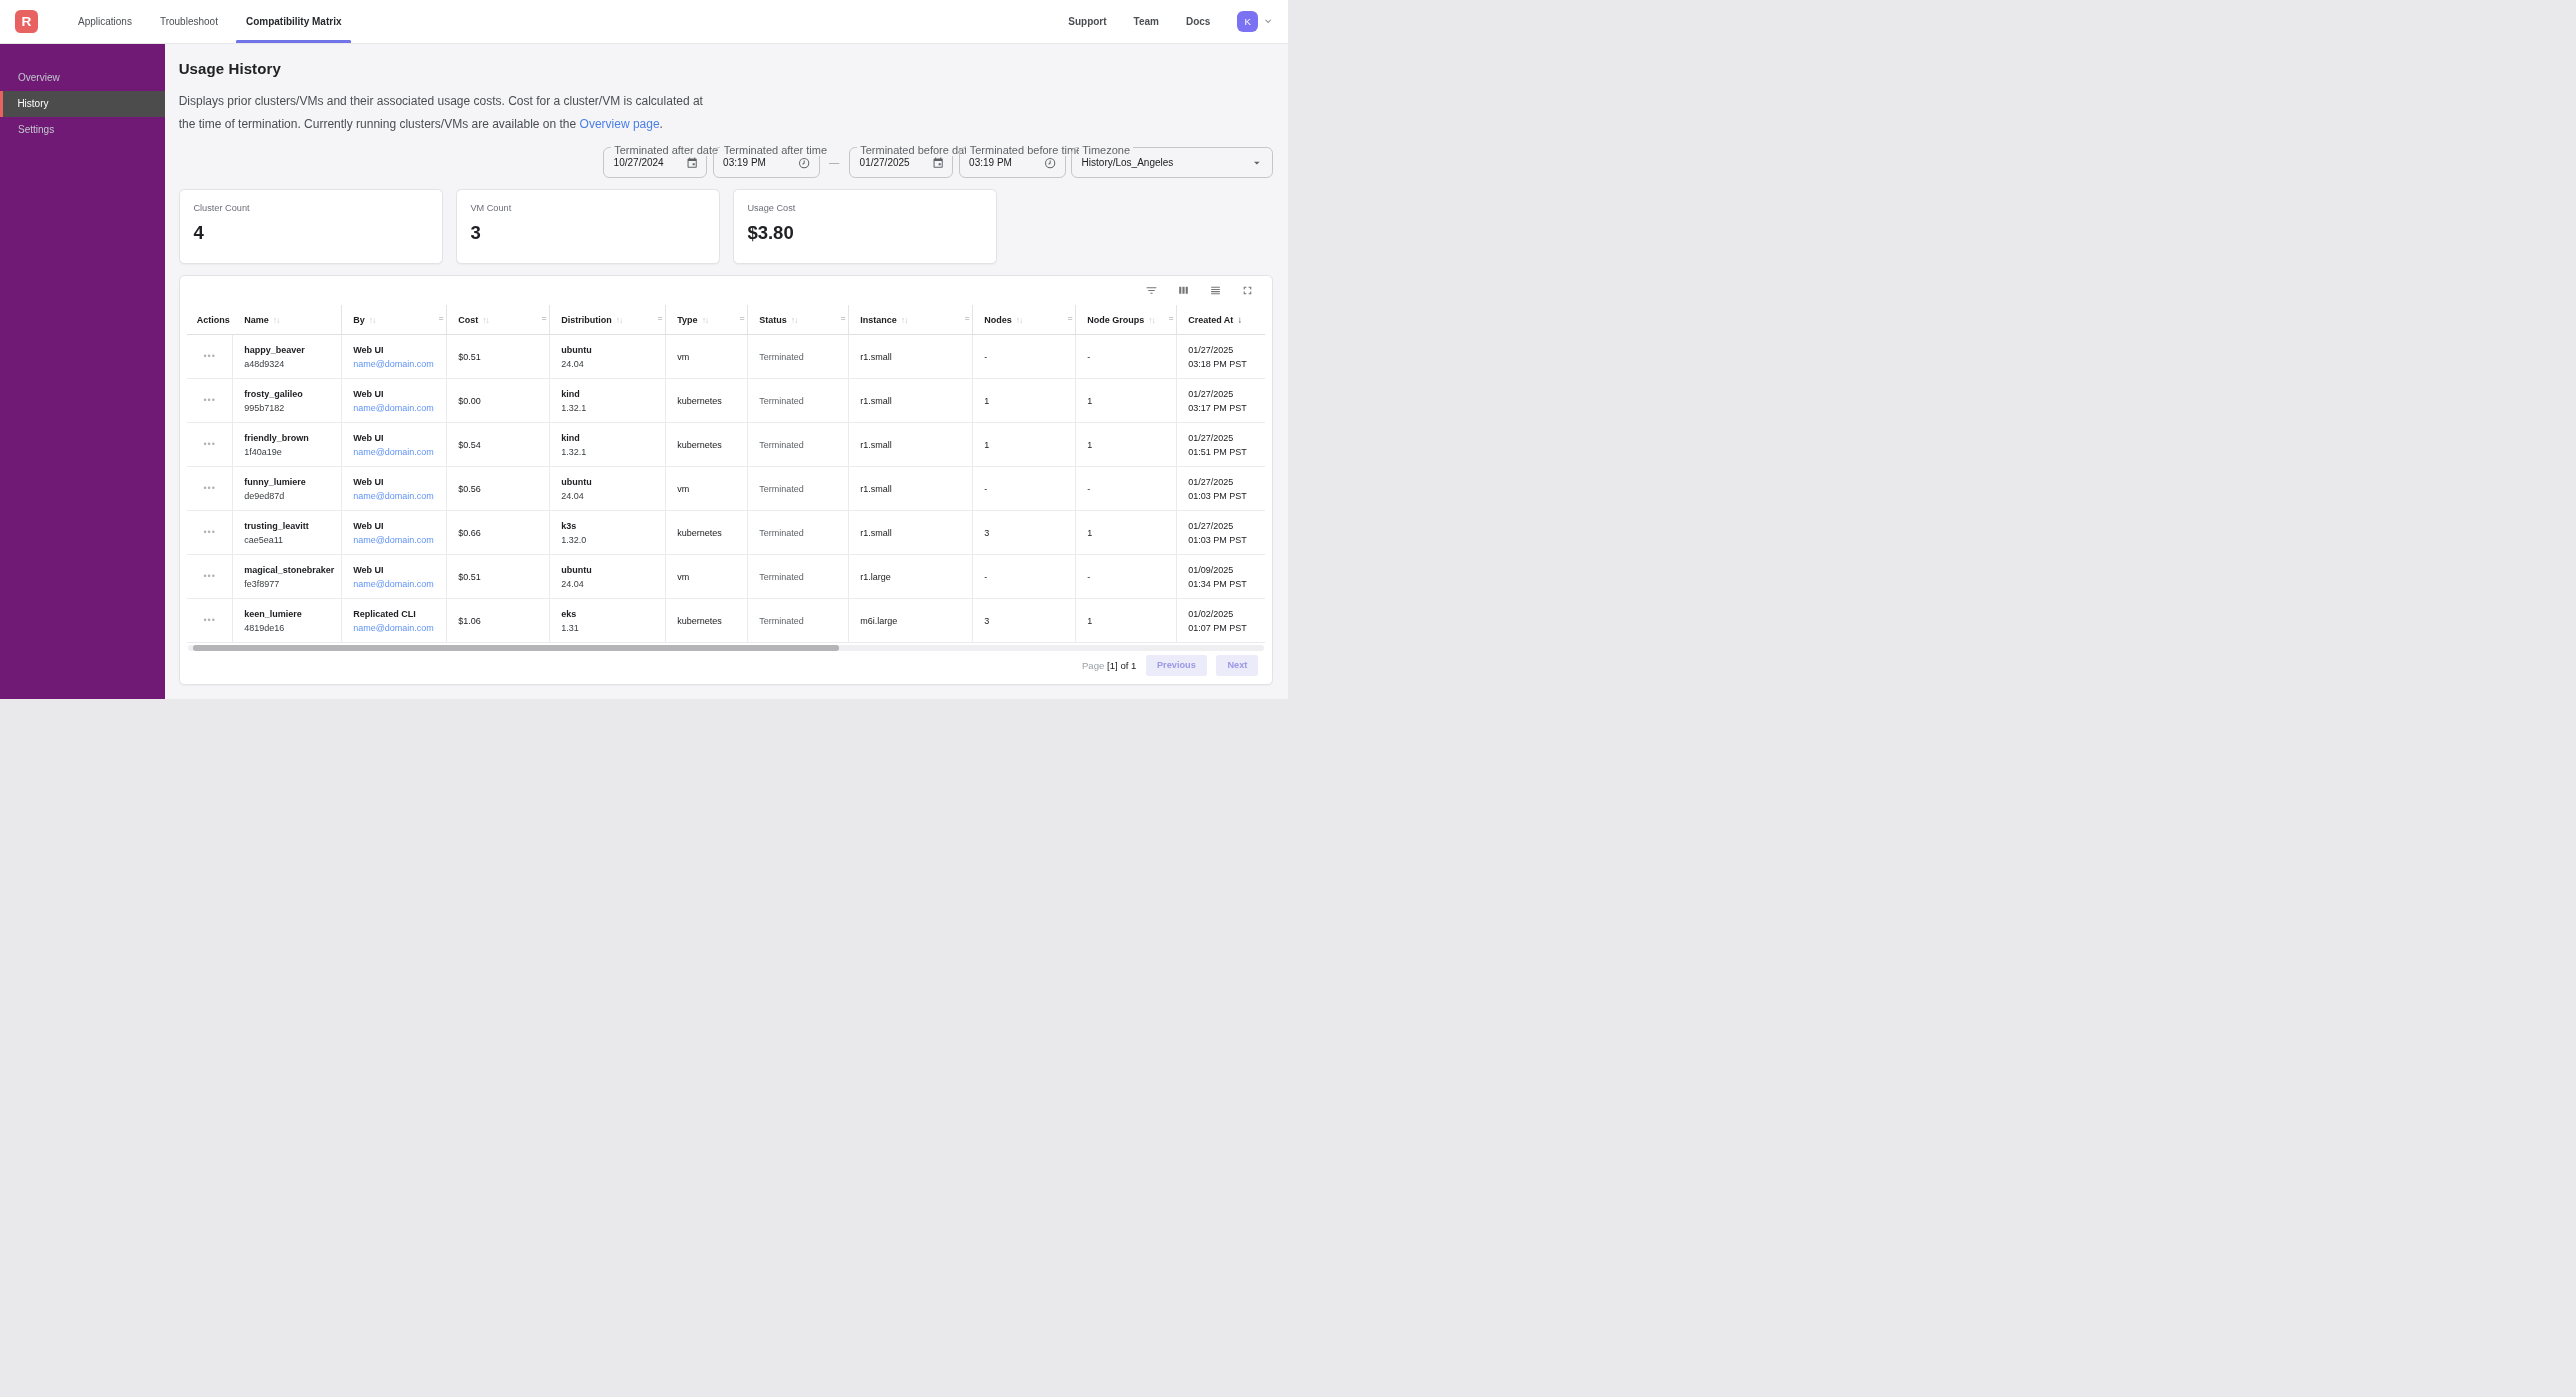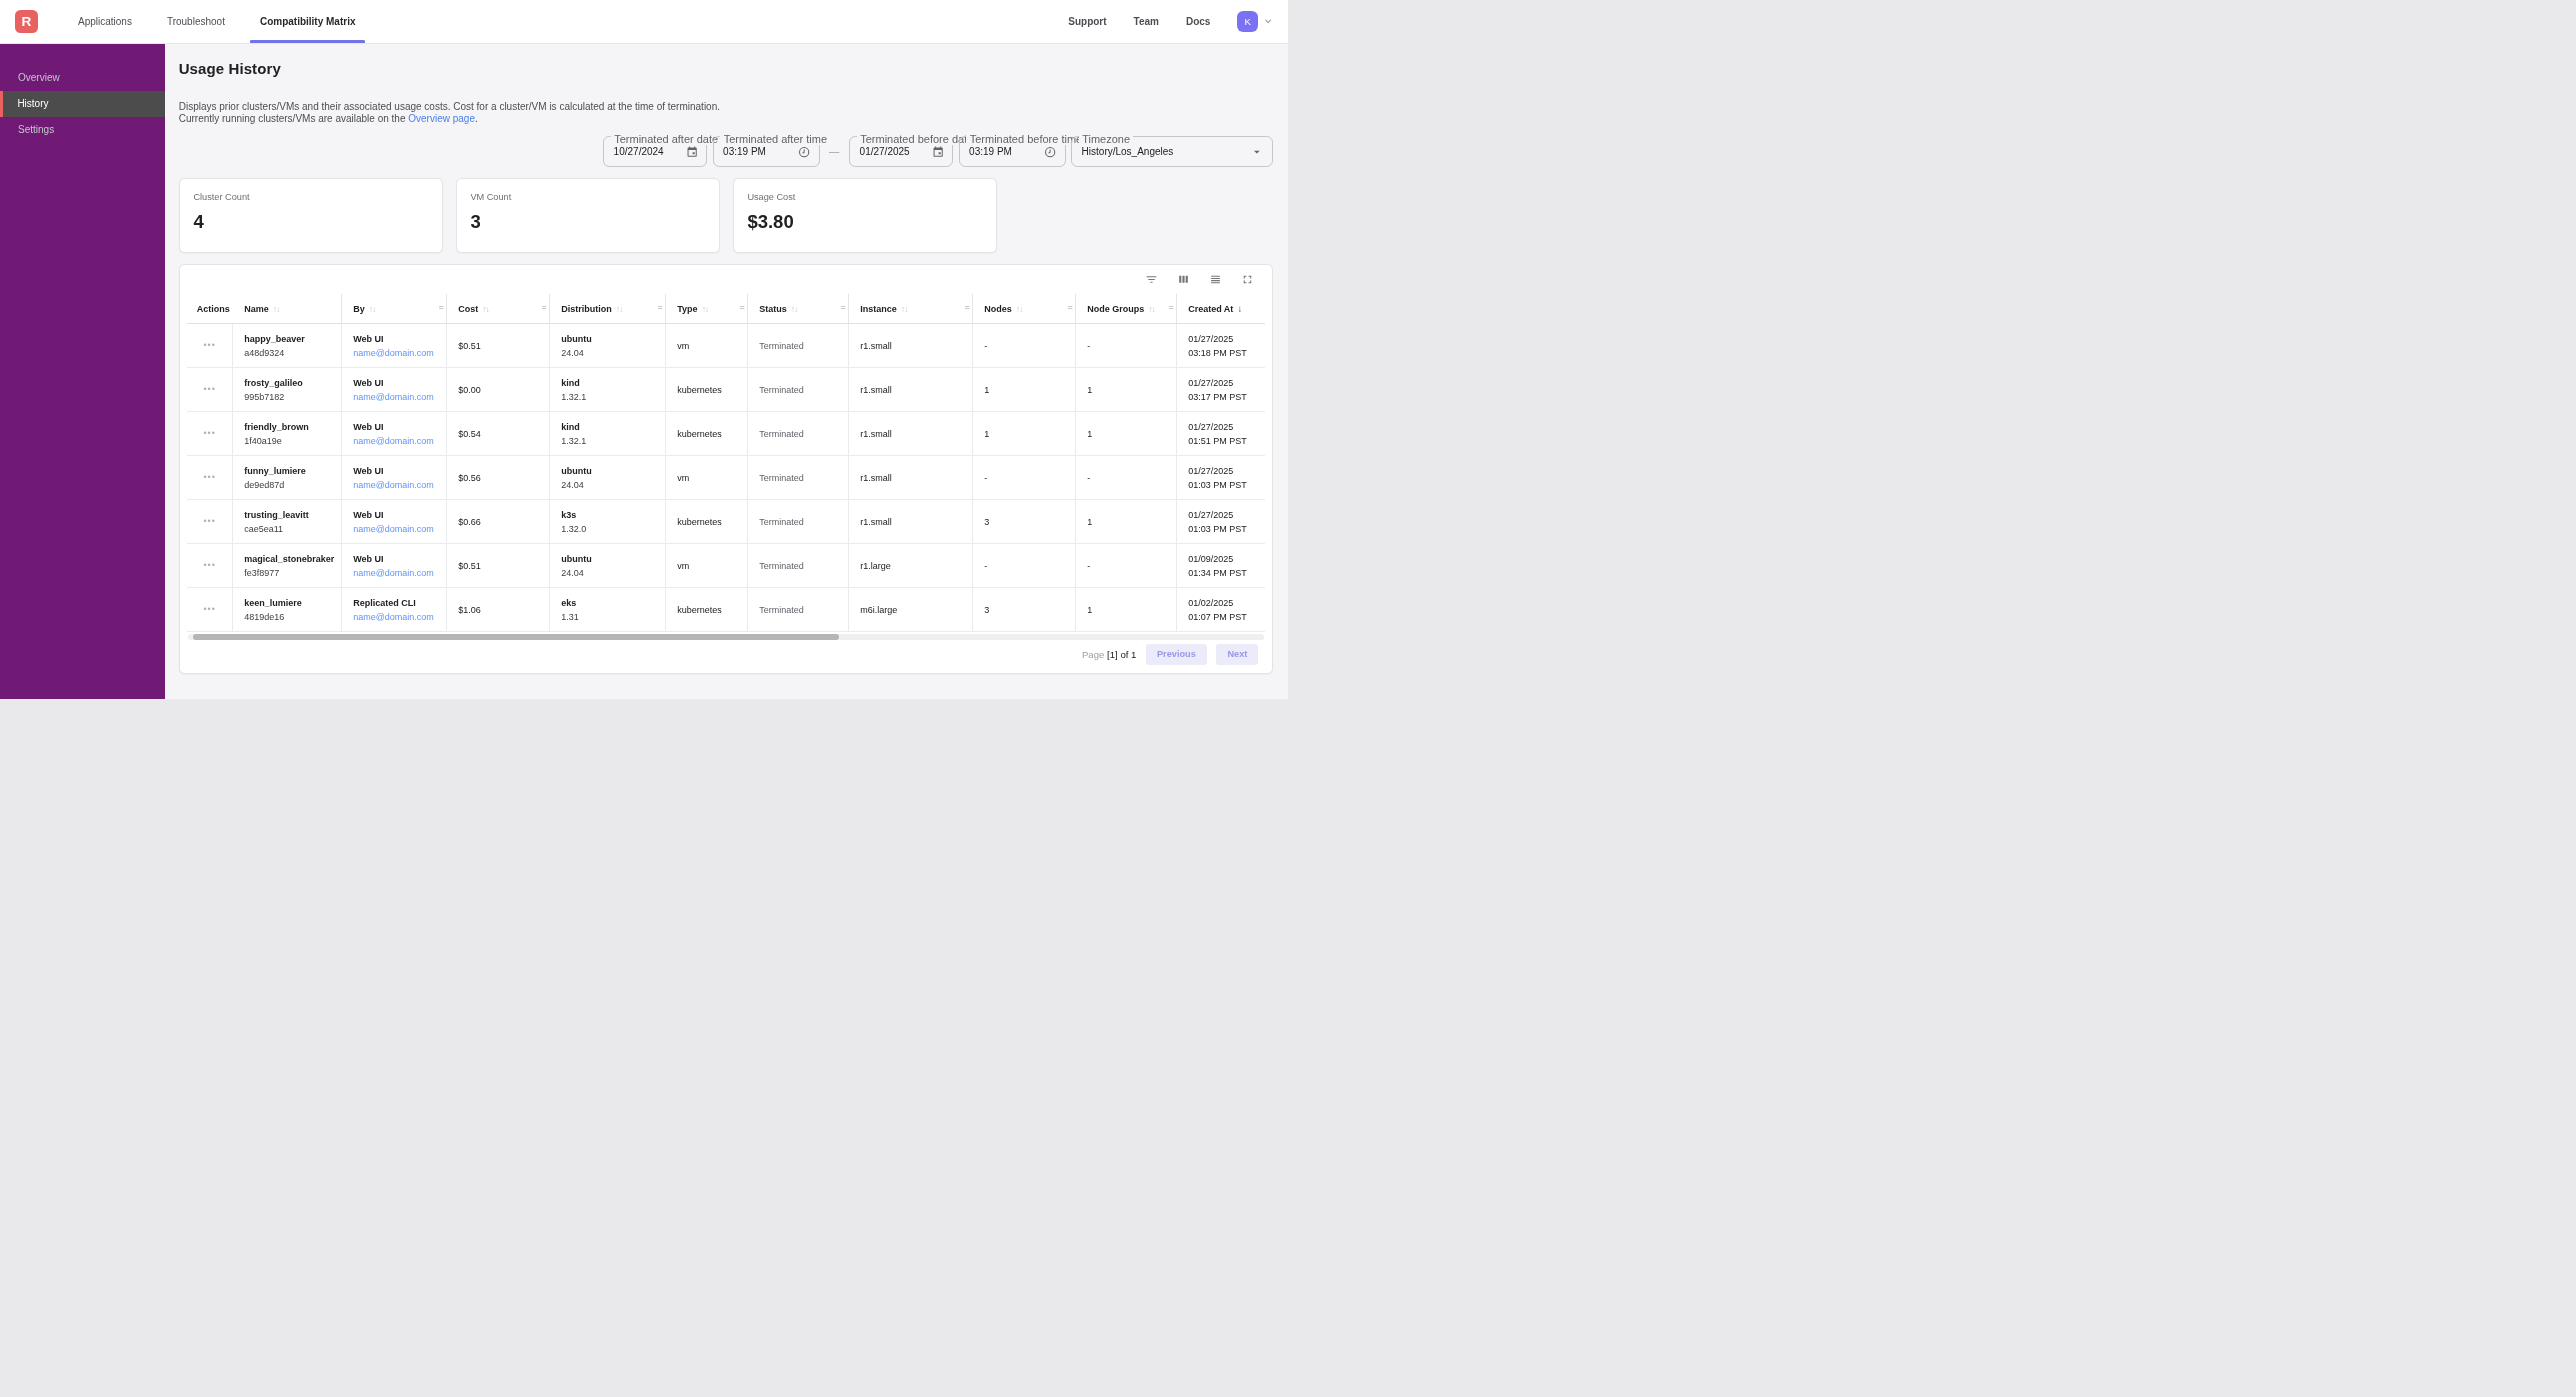--- a/index.html
+++ b/index.html
@@ -5,42 +5,42 @@
   * { margin:0; padding:0; box-sizing:border-box; }
   html,body { background:#e9e9ec; }
   body { font-family:"Liberation Sans", sans-serif; color:#202124; }
   .page { width:1288px; height:699px; background:#f5f5f7; position:relative; overflow:hidden; }
 
   
   .topnav { height:44px; background:#ffffff; display:flex; align-items:stretch; border-bottom:0.7px solid #e8e8ea; }
   .logo { width:23px; height:23px; border-radius:5.5px; background:var(--brand-red,#e96262); color:#fff;
           font-weight:700; font-size:13.7px; display:flex; align-items:center; justify-content:center;
           align-self:center; margin-left:15px; }
-  .nav-left { display:flex; align-items:stretch; margin-left:29px; gap:13px; }
+  .nav-left { display:flex; align-items:stretch; margin-left:29px; gap:6px; }
   .nav-tab { position:relative; display:flex; align-items:center; padding:0 11px; font-size:10px; color:#4b4f54; cursor:pointer; }
   .nav-tab.active { font-weight:700; color:#26282b; }
   .nav-tab.active .tab-underline { position:absolute; left:1.4px; right:1.4px; bottom:0; height:2.7px;
           background:var(--accent-indigo,#7174e8); border-radius:1.4px 1.4px 0 0; }
   .nav-right { margin-left:auto; display:flex; align-items:center; gap:27px; padding-right:13.7px; }
   .nav-link { font-size:10px; color:#4b4f54; cursor:pointer;font-weight:bold; }
   .avatar-wrap { display:flex; align-items:center; gap:4.1px; cursor:pointer; }
   .avatar { width:20.5px; height:20.5px; border-radius:6.2px; background:var(--avatar-purple,#7a72f2); color:#fff;
             font-size:9.6px; font-weight:500; display:flex; align-items:center; justify-content:center; }
   .chev { width:12.3px; height:12.3px; color:#8a8f94; }
 
   
   .shell { display:flex; height:655px; }
   .sidebar { width:165px; background:#701a75; flex:none; padding-top:20.5px; }
   .side-item { height:26px; display:flex; align-items:center; padding-left:18px; font-size:10px;
                color:#c2c8cd; cursor:pointer; }
   .side-item.active { background:#4c4c4c; color:#ffffff; border-left:3.4px solid var(--brand-red,#e96262); padding-left:14.4px; }
 
   .content { flex:1; padding:16.4px 15px 0 13.7px; overflow:hidden; }
   .page-title { font-size:15px; font-weight:700; color:#202124; letter-spacing:0.1px; }
-  .desc { margin-top:24px; font-size:10px; line-height:12px; color:#4a4e53; max-width:544px; }
+  .desc { margin-top:13px; font-size:12px; line-height:23px; color:#4a4e53; max-width:544px; }
   .desc a { color:var(--link-blue,#4a7fe8); text-decoration:none; cursor:pointer; }
 
   
   .filters { display:flex; align-items:center; justify-content:flex-end; gap:5.5px; margin-top:11px; }
   .mui-field { position:relative; height:31px; border:0.7px solid #c6c6c9; border-radius:6.2px; background:transparent;
                display:flex; align-items:center; padding:0 8.2px 0 9.6px; cursor:pointer; }
   .mui-field .flabel { position:absolute; top:-4.8px; left:6.8px; font-size:11px; color:#5f6368;
                background:#f5f5f7; padding:0 3.4px; white-space:nowrap; }
   .mui-field .fvalue { font-size:10px; color:#202124; white-space:nowrap; }
   .mui-field .ficon { margin-left:auto; width:12.3px; height:12.3px; color:#5f6368; flex:none; }

